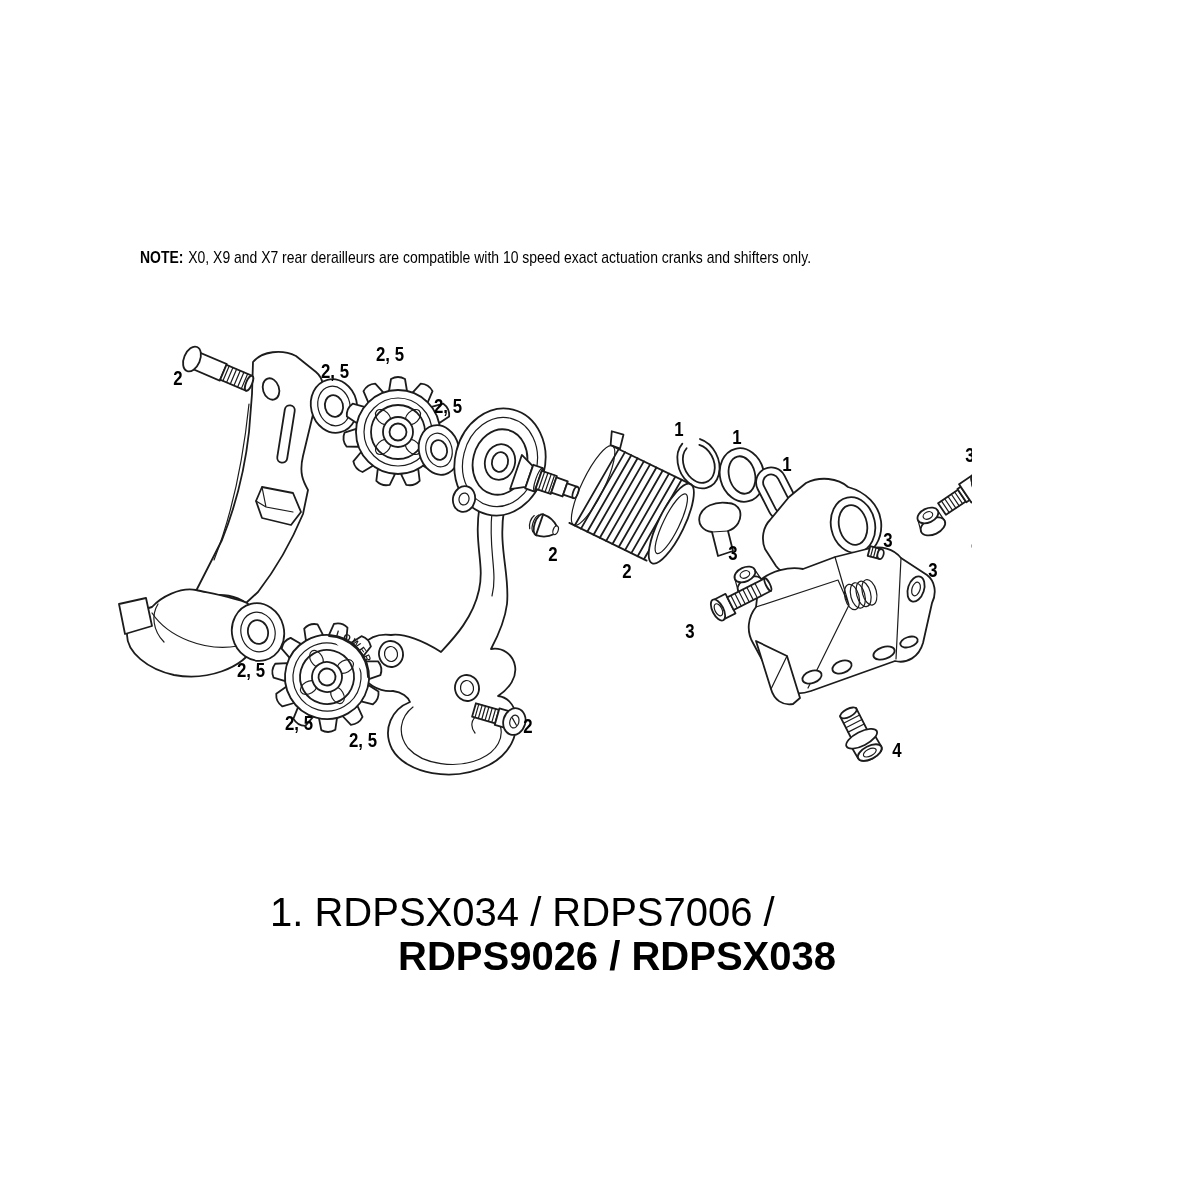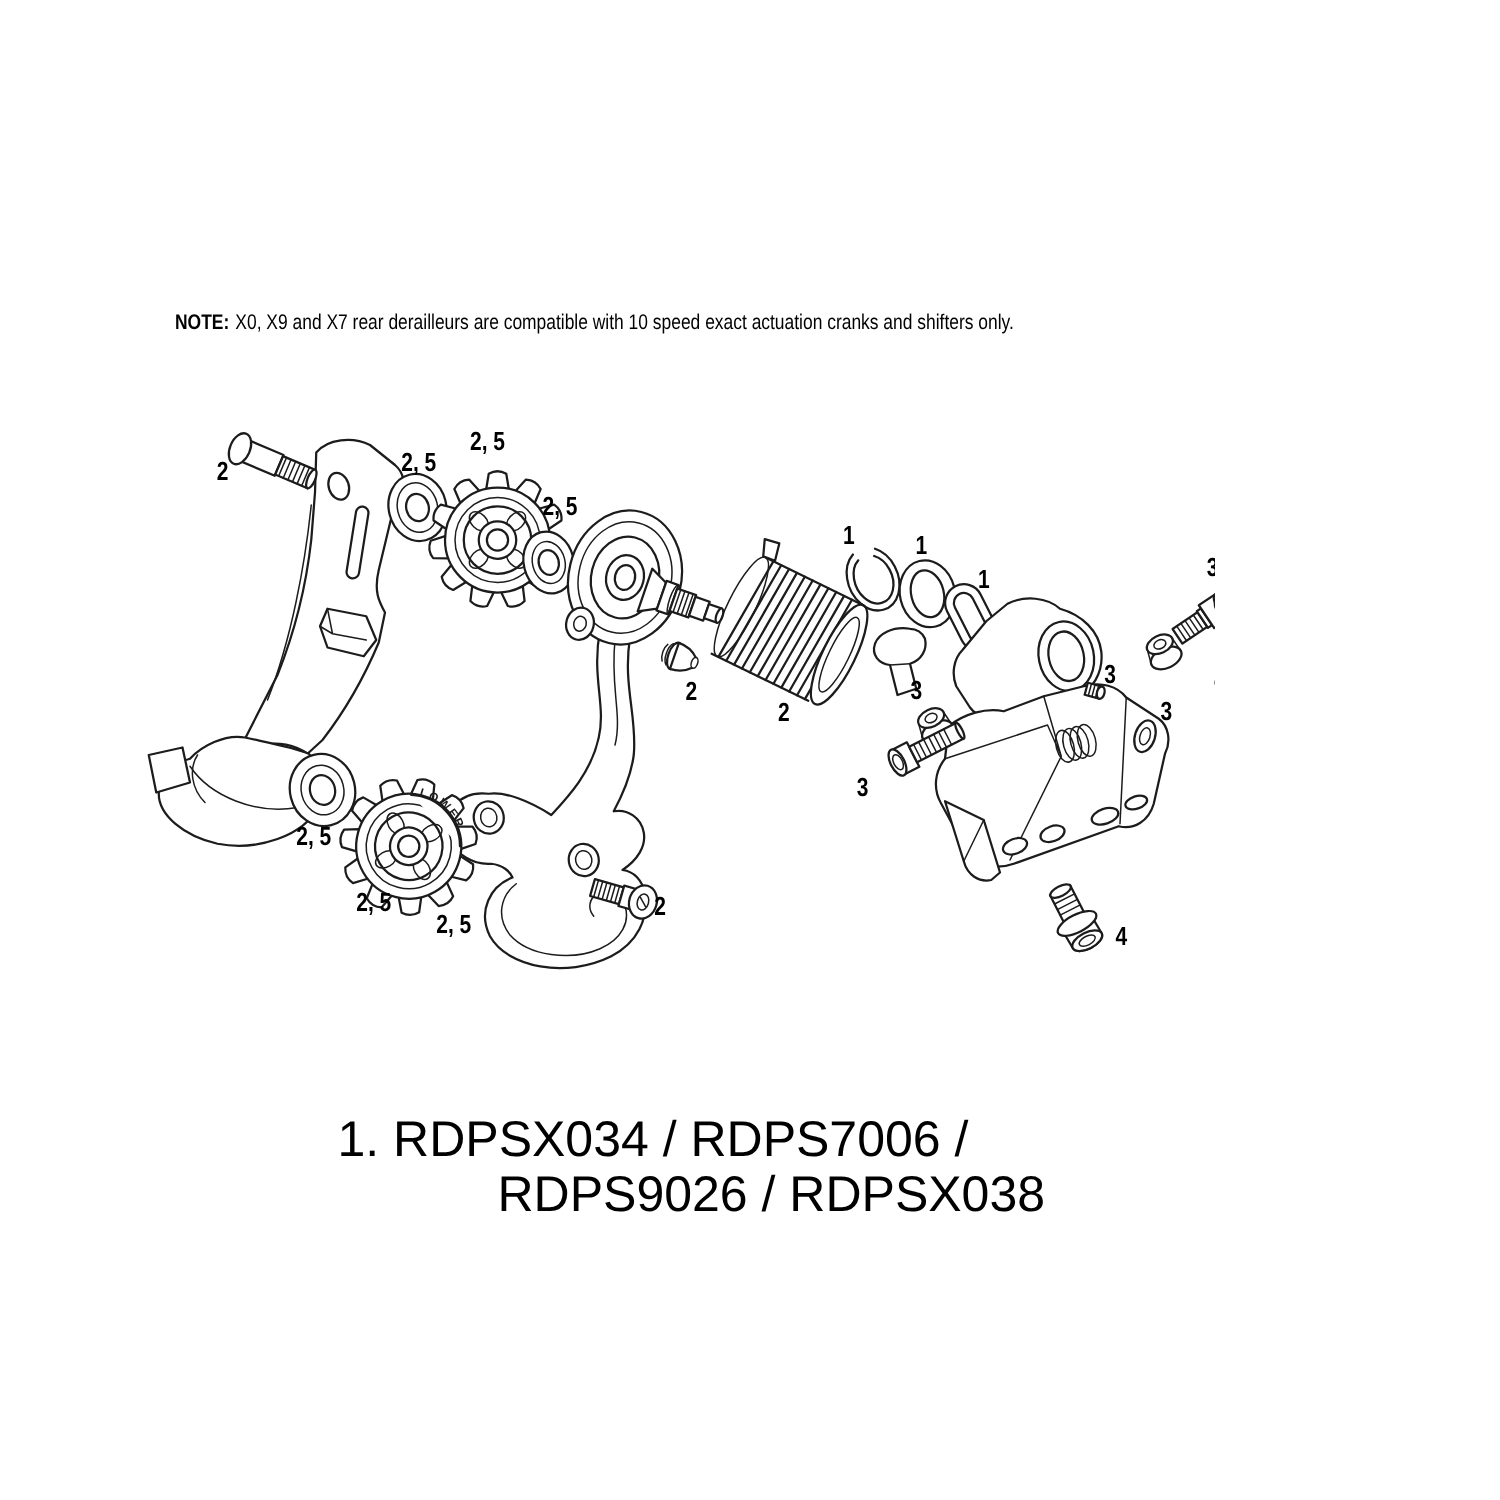--- a/index.html
+++ b/index.html
@@ -14,21 +14,21 @@
   svg path,svg circle,svg ellipse,svg rect,svg line{stroke:var(--line);stroke-width:1.8;fill:#fff;
         stroke-linecap:round;stroke-linejoin:round;}
   svg .nf{fill:none;}
   svg .th{stroke-width:1.2;}
   svg text{stroke:none;fill:var(--line);}
   .callout-layer{position:absolute;left:0;top:0;width:1200px;height:1200px;pointer-events:none;}
   .callout{position:absolute;font-weight:bold;font-size:21px;color:var(--ink);white-space:nowrap;
         transform:translate(-50%,-50%) scaleX(0.8);}
   .caption{position:absolute;left:270px;top:890px;font-size:40px;line-height:44px;color:var(--ink);
         white-space:nowrap;}
-  .caption .l2{margin-left:128px;}
+  .caption .l2{margin-left:128px;font-weight:bold;}
 </style>
 </head>
 <body>
 
 <div class="page">
 
   <p class="note"><b>NOTE:</b><span>X0, X9 and X7 rear derailleurs are compatible with 10 speed exact actuation cranks and shifters only.</span></p>
 
   <div class="diagram">
   <svg width="1200" height="1200" viewBox="0 0 1200 1200">

